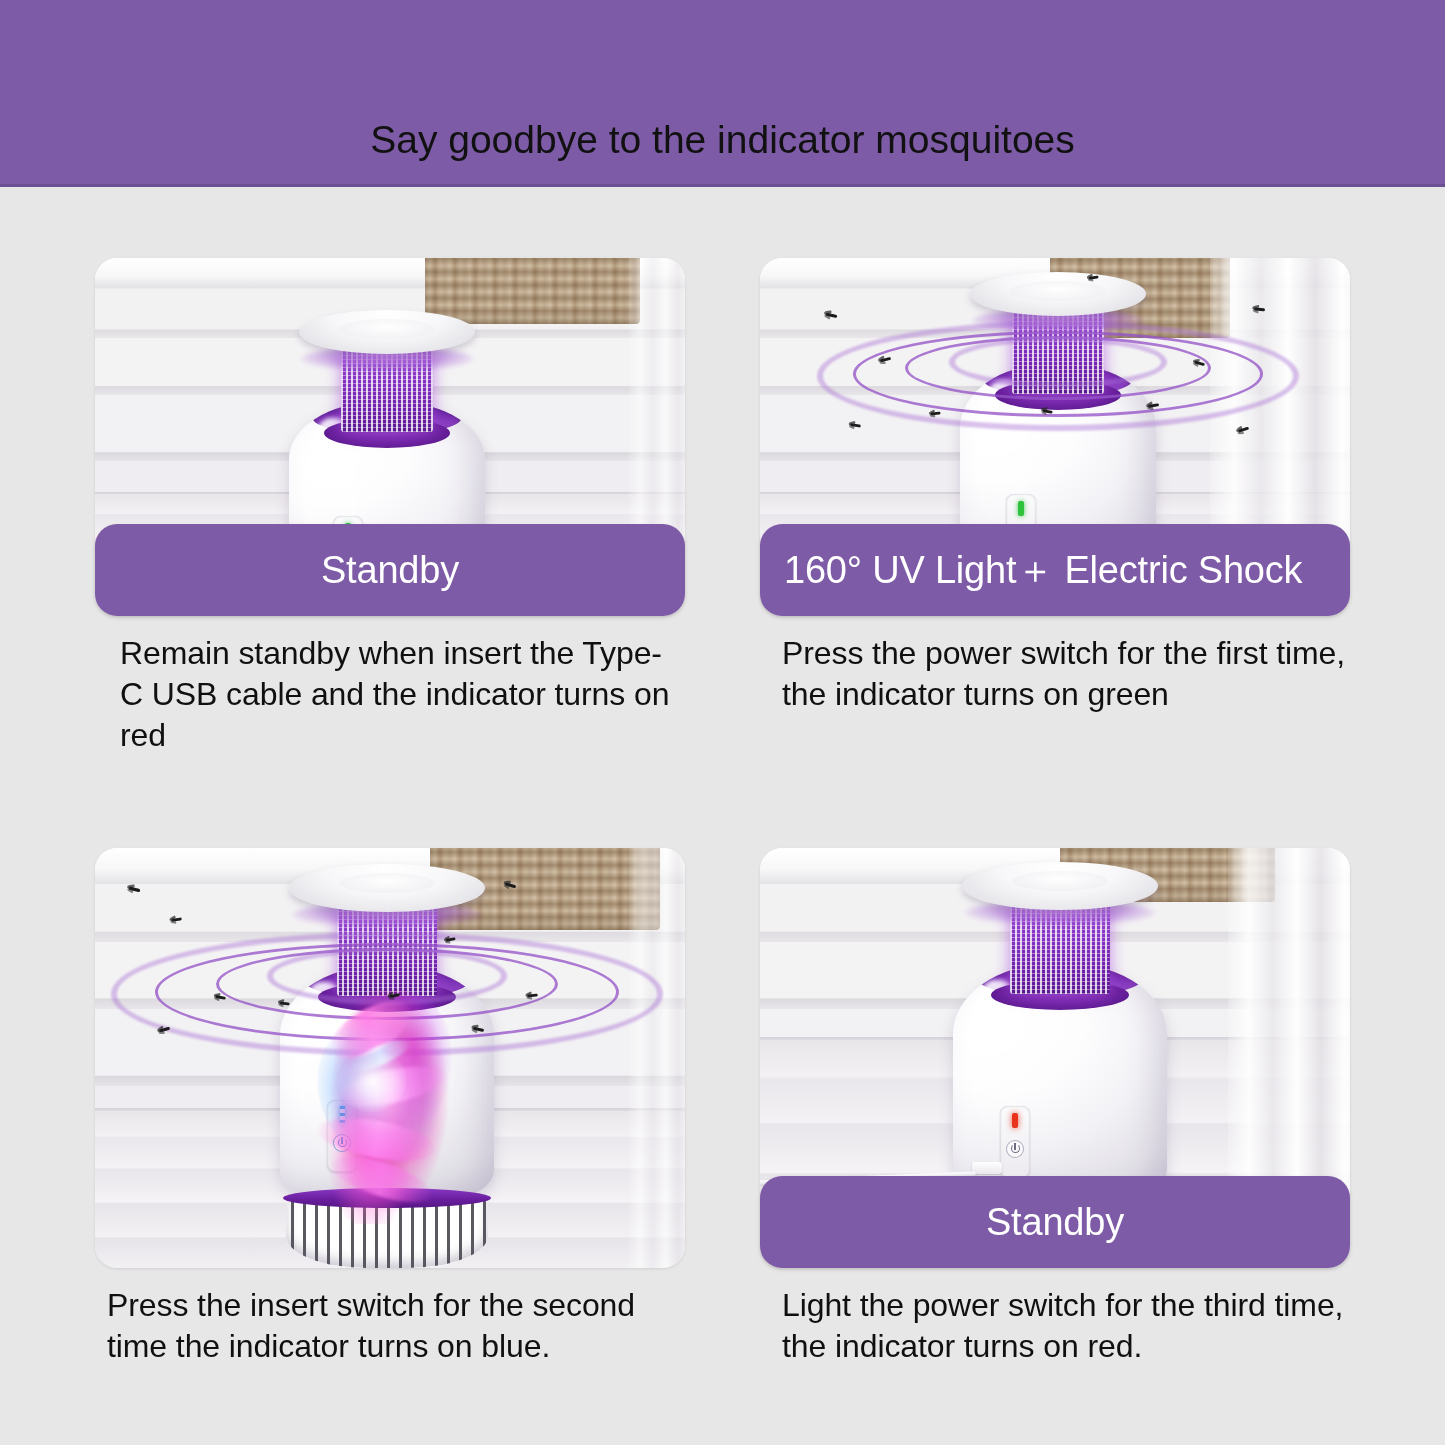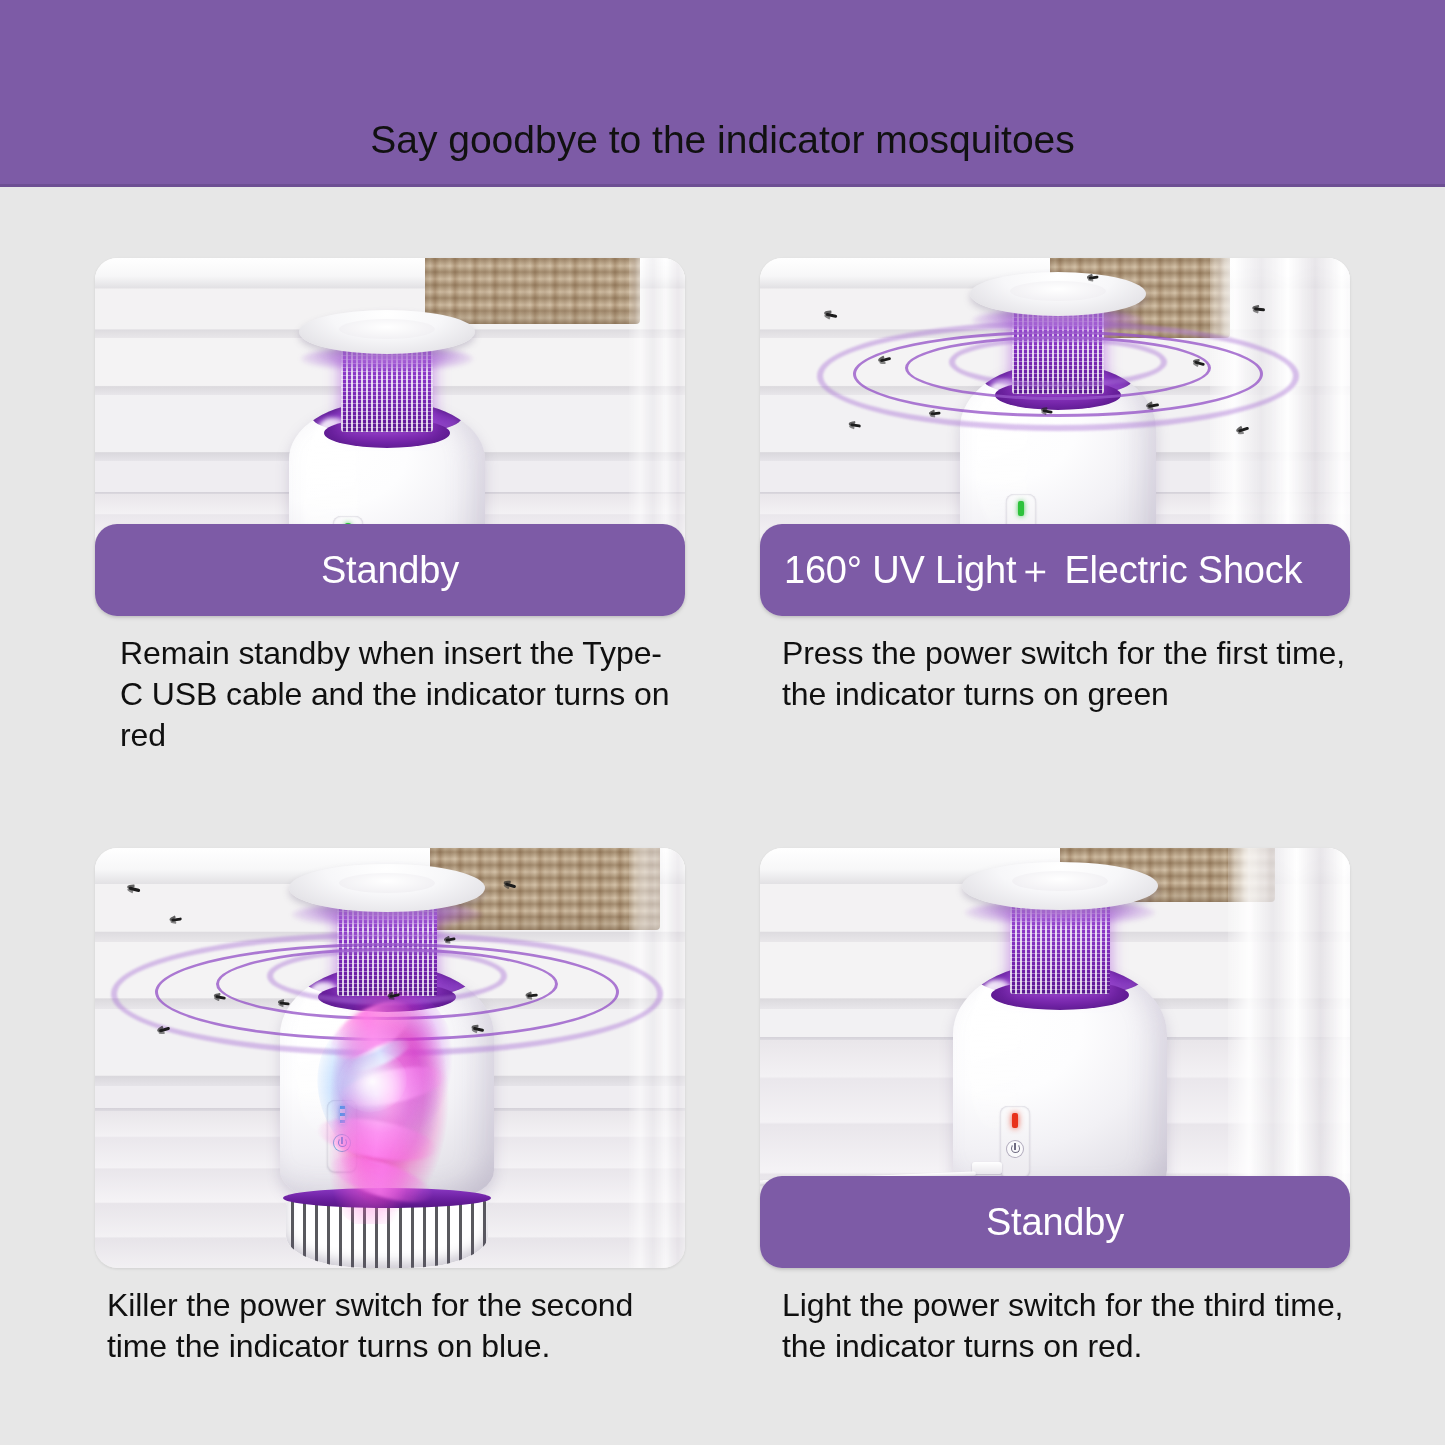--- a/index.html
+++ b/index.html
@@ -710,21 +710,21 @@
           <i></i>
           <s></s>
         </div>
       <div class="mos" style="left:348px; top:88px;  transform:rotate(-10deg) scale(.9);">
           <b></b>
           <i></i>
           <s></s>
         </div>
     </div>
 
-    <div class="desc">Killer the power switch for the second time the indicator turns on blue.</div>
+    <div class="desc">Press the insert switch for the second time the indicator turns on blue.</div>
   </div>
 
   <div class="cell cell-4">
     <div class="photo">
       <div class="wall"></div>
       <div class="wall-top-trim"></div>
       <div class="floor-edge" style="top:45%;"></div>
       <div class="floor" style="top:45.6%; height:54.4%;"></div>
       <div class="basket basket-4"></div>
       <div class="curtain curtain-4"></div>

